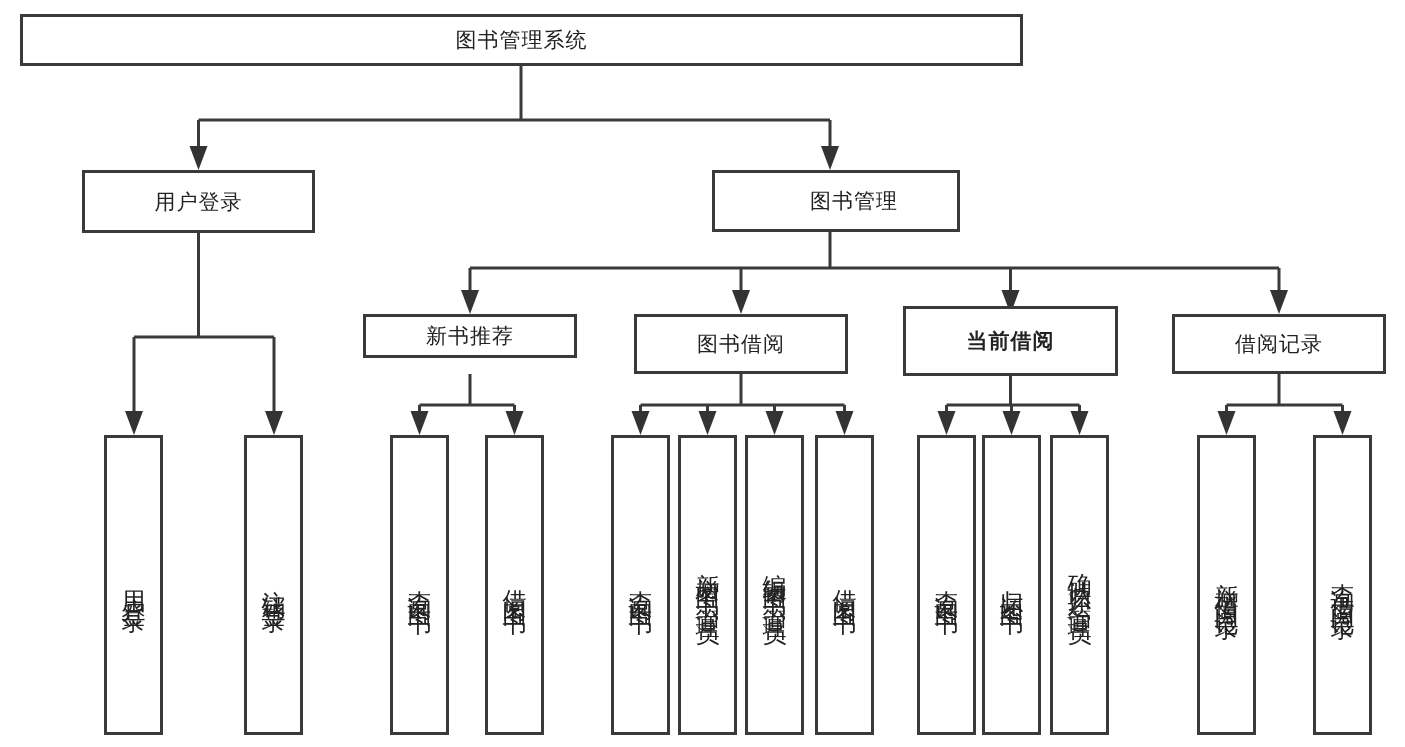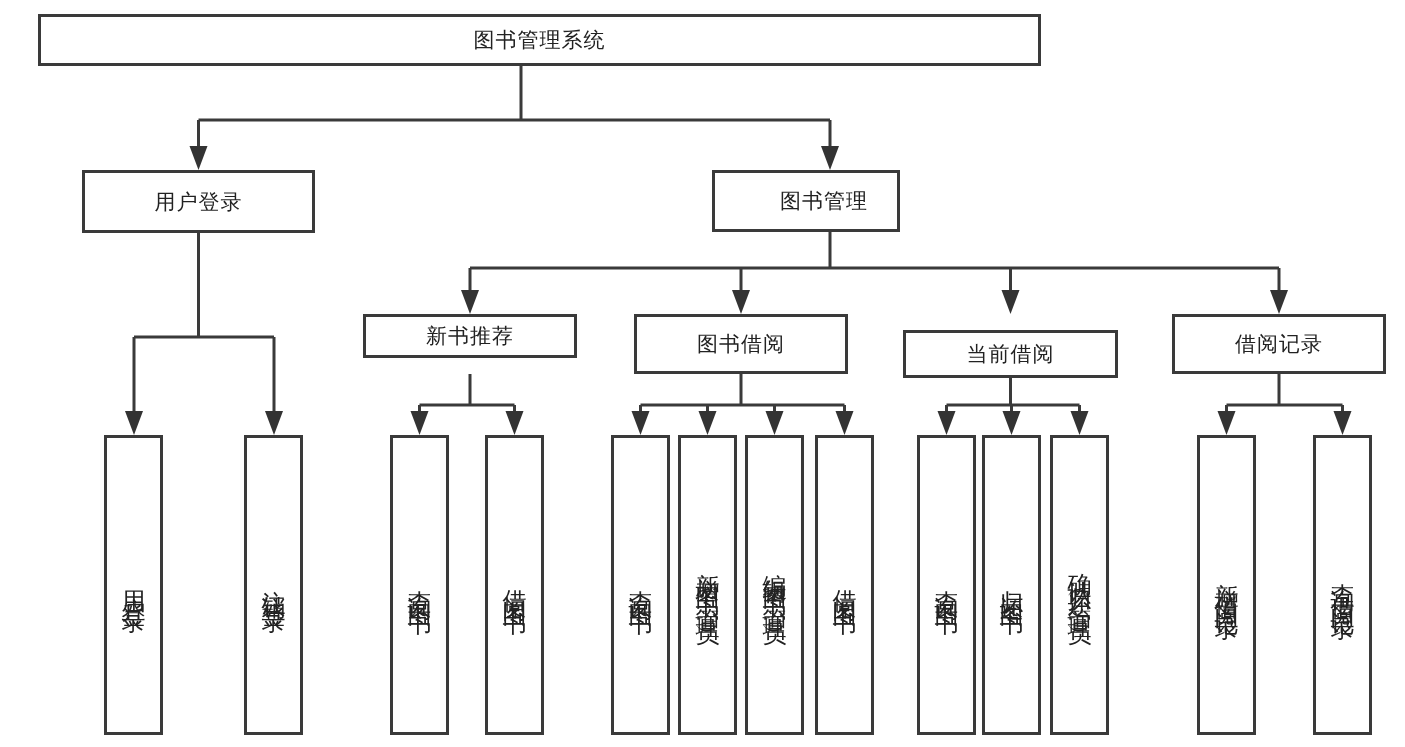--- a/index.html
+++ b/index.html
@@ -70,38 +70,38 @@
       <path d="M461 290h18l-9 24z M732 290h18l-9 24z M1001.5 290h18l-9 24z M1270 290h18l-9 24z"></path>
 
       <path d="M125 411h18l-9 24z M265 411h18l-9 24z
                M410.5 411h18l-9 24z M505.5 411h18l-9 24z
                M631.5 411h18l-9 24z M698.5 411h18l-9 24z M765.5 411h18l-9 24z M835.5 411h18l-9 24z
                M937.5 411h18l-9 24z M1002.5 411h18l-9 24z M1070.5 411h18l-9 24z
                M1217.5 411h18l-9 24z M1333.5 411h18l-9 24z"></path>
     </g>
   </svg>
 
-  <div class="node" style="left:20px;top:14px;width:1003px;height:52px;margin-left:18px;">
+  <div class="node" style="left:20px;top:14px;width:1003px;height:52px;">
     <span class="hlabel">图书管理系统</span>
   </div>
 
   <div class="node" style="left:82px;top:170px;width:233px;height:63px;">
     <span class="hlabel">用户登录</span>
   </div>
-  <div class="node" style="left:712px;top:170px;width:188px;height:62px;padding-left:36px;">
+  <div class="node" style="left:712px;top:170px;width:248px;height:62px;padding-left:36px;">
     <span class="hlabel">图书管理</span>
   </div>
 
   <div class="node" style="left:363px;top:314px;width:214px;height:44px;">
     <span class="hlabel">新书推荐</span>
   </div>
   <div class="node" style="left:634px;top:314px;width:214px;height:60px;">
     <span class="hlabel">图书借阅</span>
   </div>
-  <div class="node" style="left:903px;top:330px;width:215px;height:48px;">
+  <div class="node" style="left:903px;top:306px;width:215px;height:70px;font-weight:bold;">
     <span class="hlabel">当前借阅</span>
   </div>
   <div class="node" style="left:1172px;top:314px;width:214px;height:60px;">
     <span class="hlabel">借阅记录</span>
   </div>
 
   <div class="node leaf" style="left:104px;top:435px;width:59px;height:300px;">
     <span class="vlabel">用户登录</span>
   </div>
   <div class="node leaf" style="left:244px;top:435px;width:59px;height:300px;">

